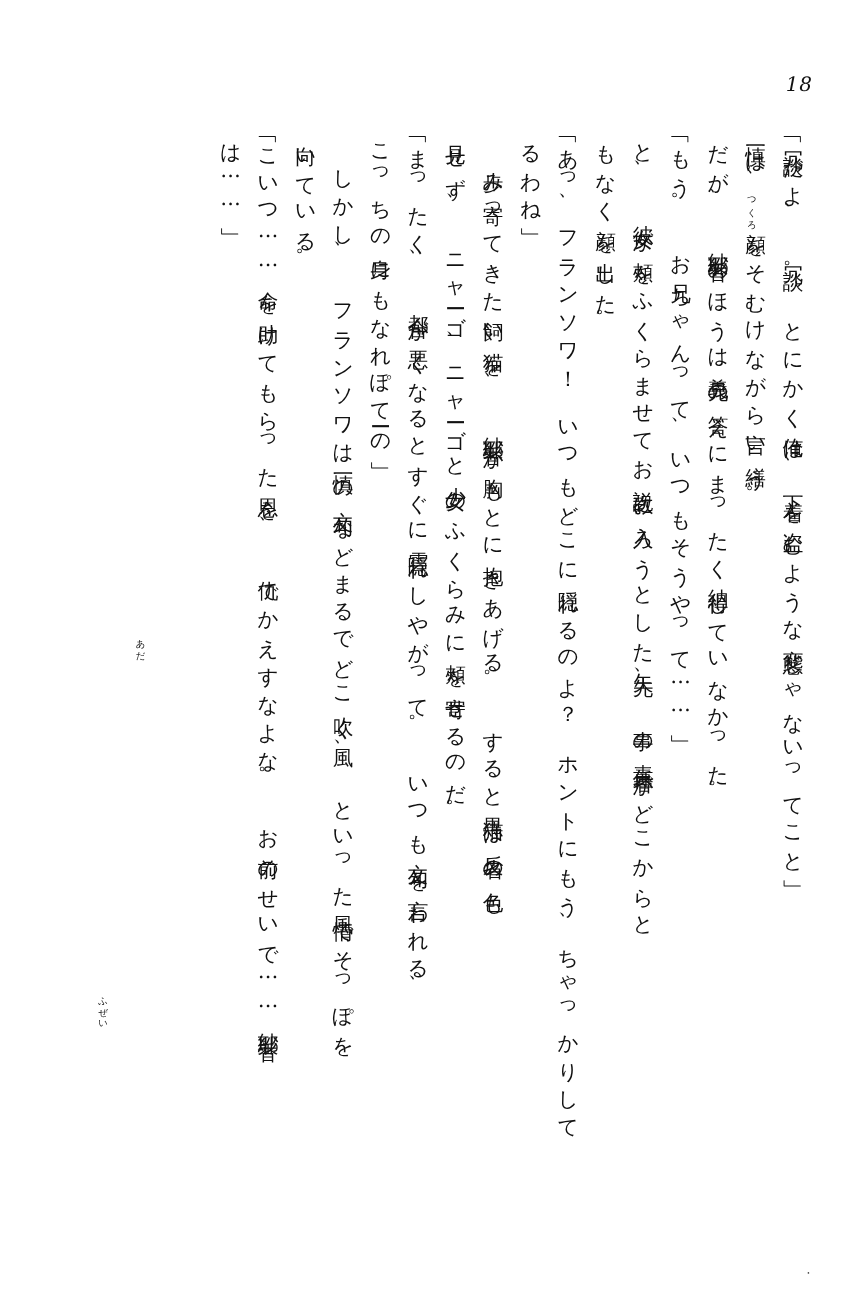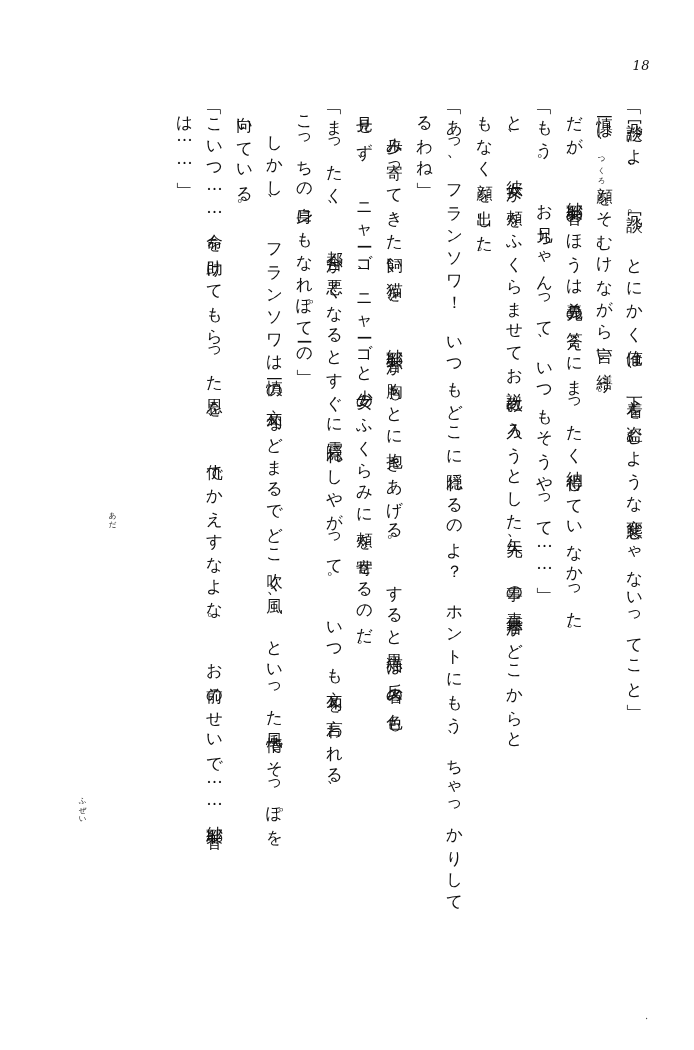--- a/index.html
+++ b/index.html
@@ -14,21 +14,21 @@
     position: relative;
     width: 694px;
     height: 1050px;
     background: #ffffff;
     overflow: hidden;
   }
   .page-number {
     position: absolute;
     top: 58px;
     right: 44px;
-    font-size: 13px;
+    font-size: 16px;
     font-style: italic;
     font-family: "DejaVu Serif", "Liberation Serif", serif;
     color: #111111;
     letter-spacing: 0.5px;
   }
   .text-block {
     position: absolute;
     top: 104px;
     right: 52px;
     left: 58px;

